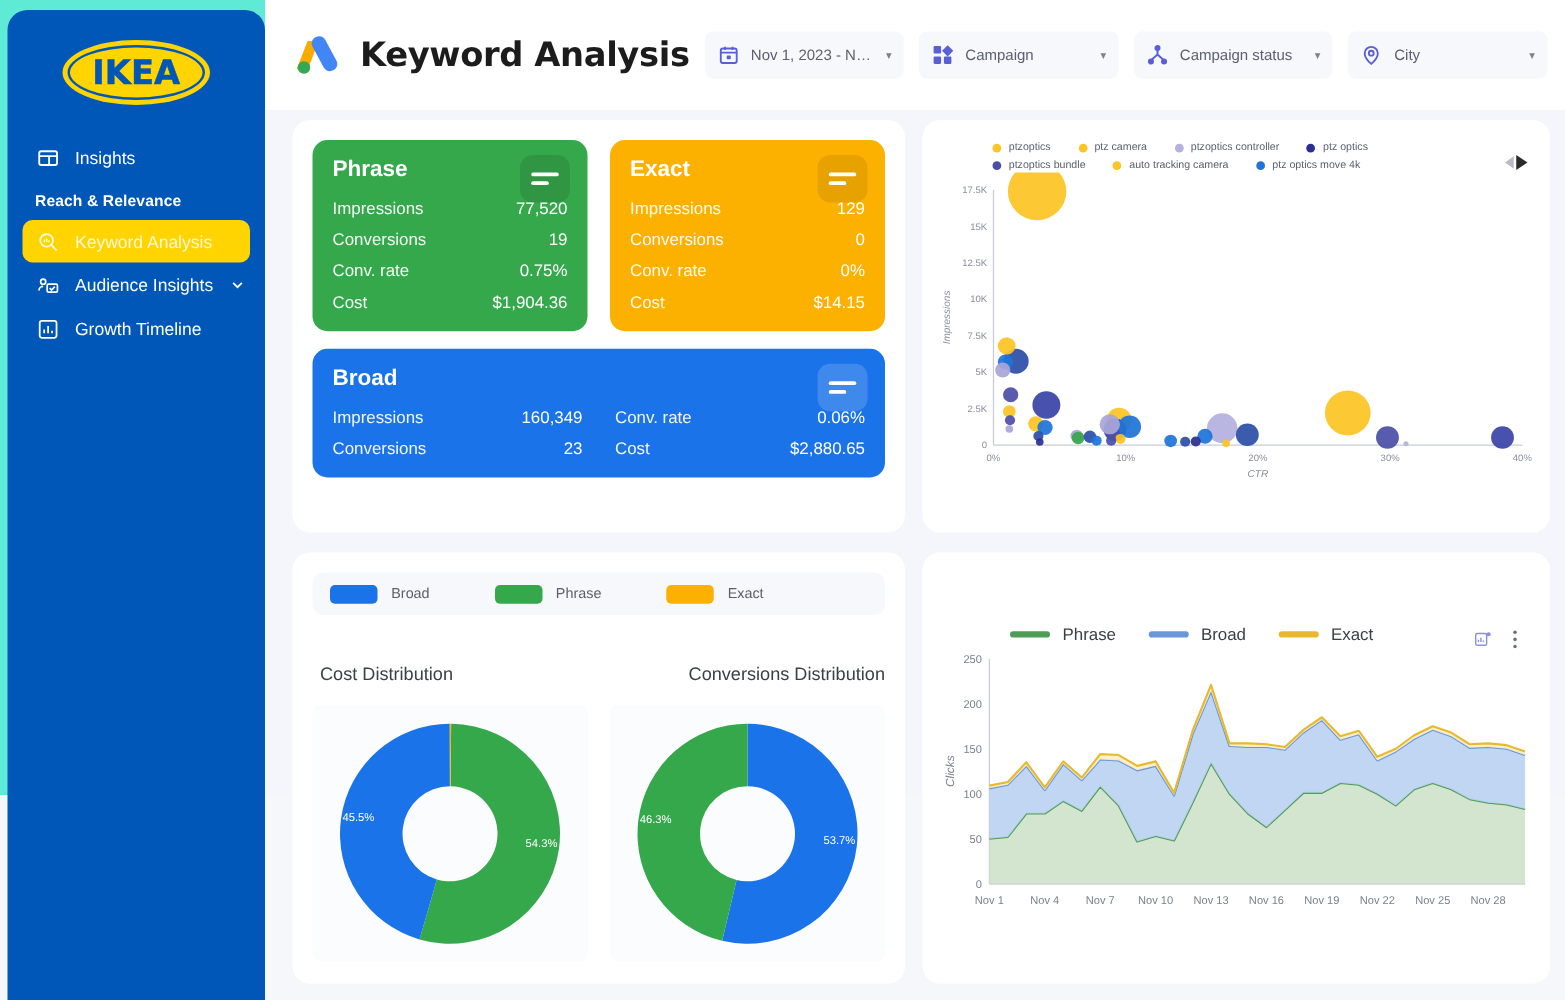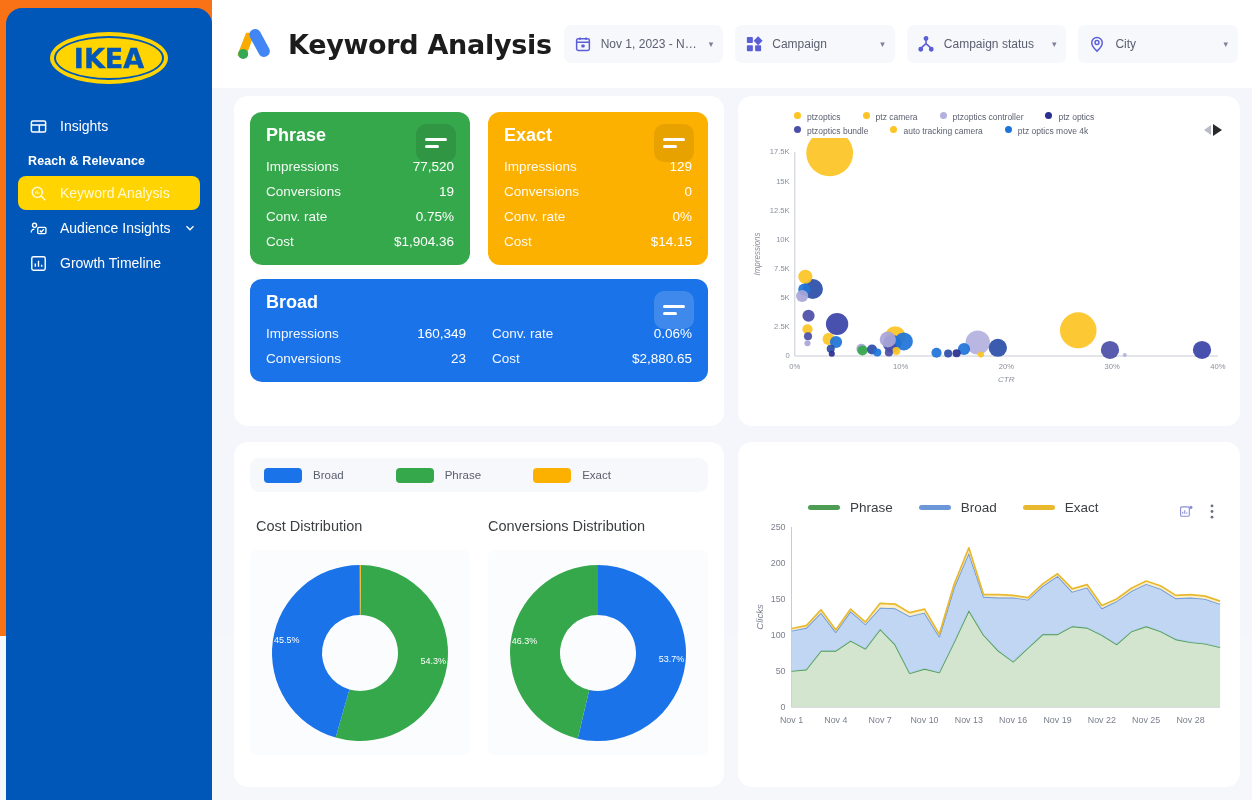--- a/index.html
+++ b/index.html
@@ -2,21 +2,21 @@
 <html><head>
 <meta charset="utf-8">
 <style>
   * { box-sizing: border-box; margin: 0; padding: 0; }
   html, body {
     width: 1252px; height: 800px;
     font-family: "Liberation Sans", sans-serif;
     background: #f5f7fb;
     overflow: hidden;
   }
-  #app { position: relative; width: 1252px; height: 636px; background: #f97316; }
+  #app { position: relative; width: 1252px; height: 636px; background: #5eead4; }
 
   
   #sidebar {
     position: absolute; left: 6px; top: 8px;
     width: 206px; height: 792px;
     background: #0057b8;
     border-radius: 16px 16px 0 0;
     padding: 0;
   }
   #logo-wrap { height: 100px; display: flex; align-items: center; justify-content: center; }
@@ -103,37 +103,37 @@
   .kpi-row .v { font-weight: normal; }
   .kpi-grid { display: grid; grid-template-columns: 1fr 1fr; column-gap: 26px; row-gap: 3px; }
   .kpi-grid .kpi-row { width: 100%; }
 
   
   #bubble-panel { flex: 1; padding: 12px 14px 10px 10px; position: relative; }
   #bubble-legend {
     display: flex; flex-wrap: wrap; gap: 4px 22px;
     padding: 4px 0 0 46px; max-width: 420px;
   }
-  .lg { display: flex; align-items: flex-start; gap: 6px; font-size: 8.5px; color: #5a5f6e; }
+  .lg { display: flex; align-items: flex-end; gap: 6px; font-size: 8.5px; color: #5a5f6e; }
   .lg .dot { width: 7px; height: 7px; border-radius: 50%; flex: 0 0 7px; }
   #bubble-nav { position: absolute; right: 18px; top: 28px; display: flex; gap: 2px; align-items: center; }
   .navtri { width: 0; height: 0; cursor: pointer; }
   .navtri.left { border-top: 5px solid transparent; border-bottom: 5px solid transparent; border-right: 7px solid #b9bcc6; }
   .navtri.right { border-top: 6px solid transparent; border-bottom: 6px solid transparent; border-left: 9px solid #2a2a2a; }
   #bubble-svg-wrap { position: relative; height: 258px; margin-top: 2px; }
 
   
   #donut-panel { width: 490px; padding: 16px 16px 10px; }
   #donut-legend {
     background: #f7f8fc; border-radius: 9px; height: 34px;
     display: flex; align-items: center; padding: 0 14px; gap: 52px;
   }
   .dl { display: flex; align-items: center; gap: 11px; font-size: 11.5px; color: #5a5f6e; }
   .dl .sw { width: 38px; height: 15px; border-radius: 4px; }
-  .donut-titles { display: flex; margin-top: 26px; }
+  .donut-titles { display: flex; margin-top: 40px; justify-content: space-between; }
   .donut-title { font-size: 14.5px; color: #3c4043; }
   .donut-title.t1 { width: 238px; padding-left: 6px; }
   .donut-charts { display: flex; gap: 18px; margin-top: 16px; }
   .donut-box { width: 220px; height: 205px; background: #fbfcfe; border-radius: 6px; display:flex; align-items:center; justify-content:center; }
 
   
   #area-panel { flex: 1; padding: 12px 14px 10px 14px; position: relative; }
   #tooltip-note {
     position: absolute; right: 22px; top: 8px;
     width: 224px; border: 1px solid #f0b9a4; border-radius: 10px;

